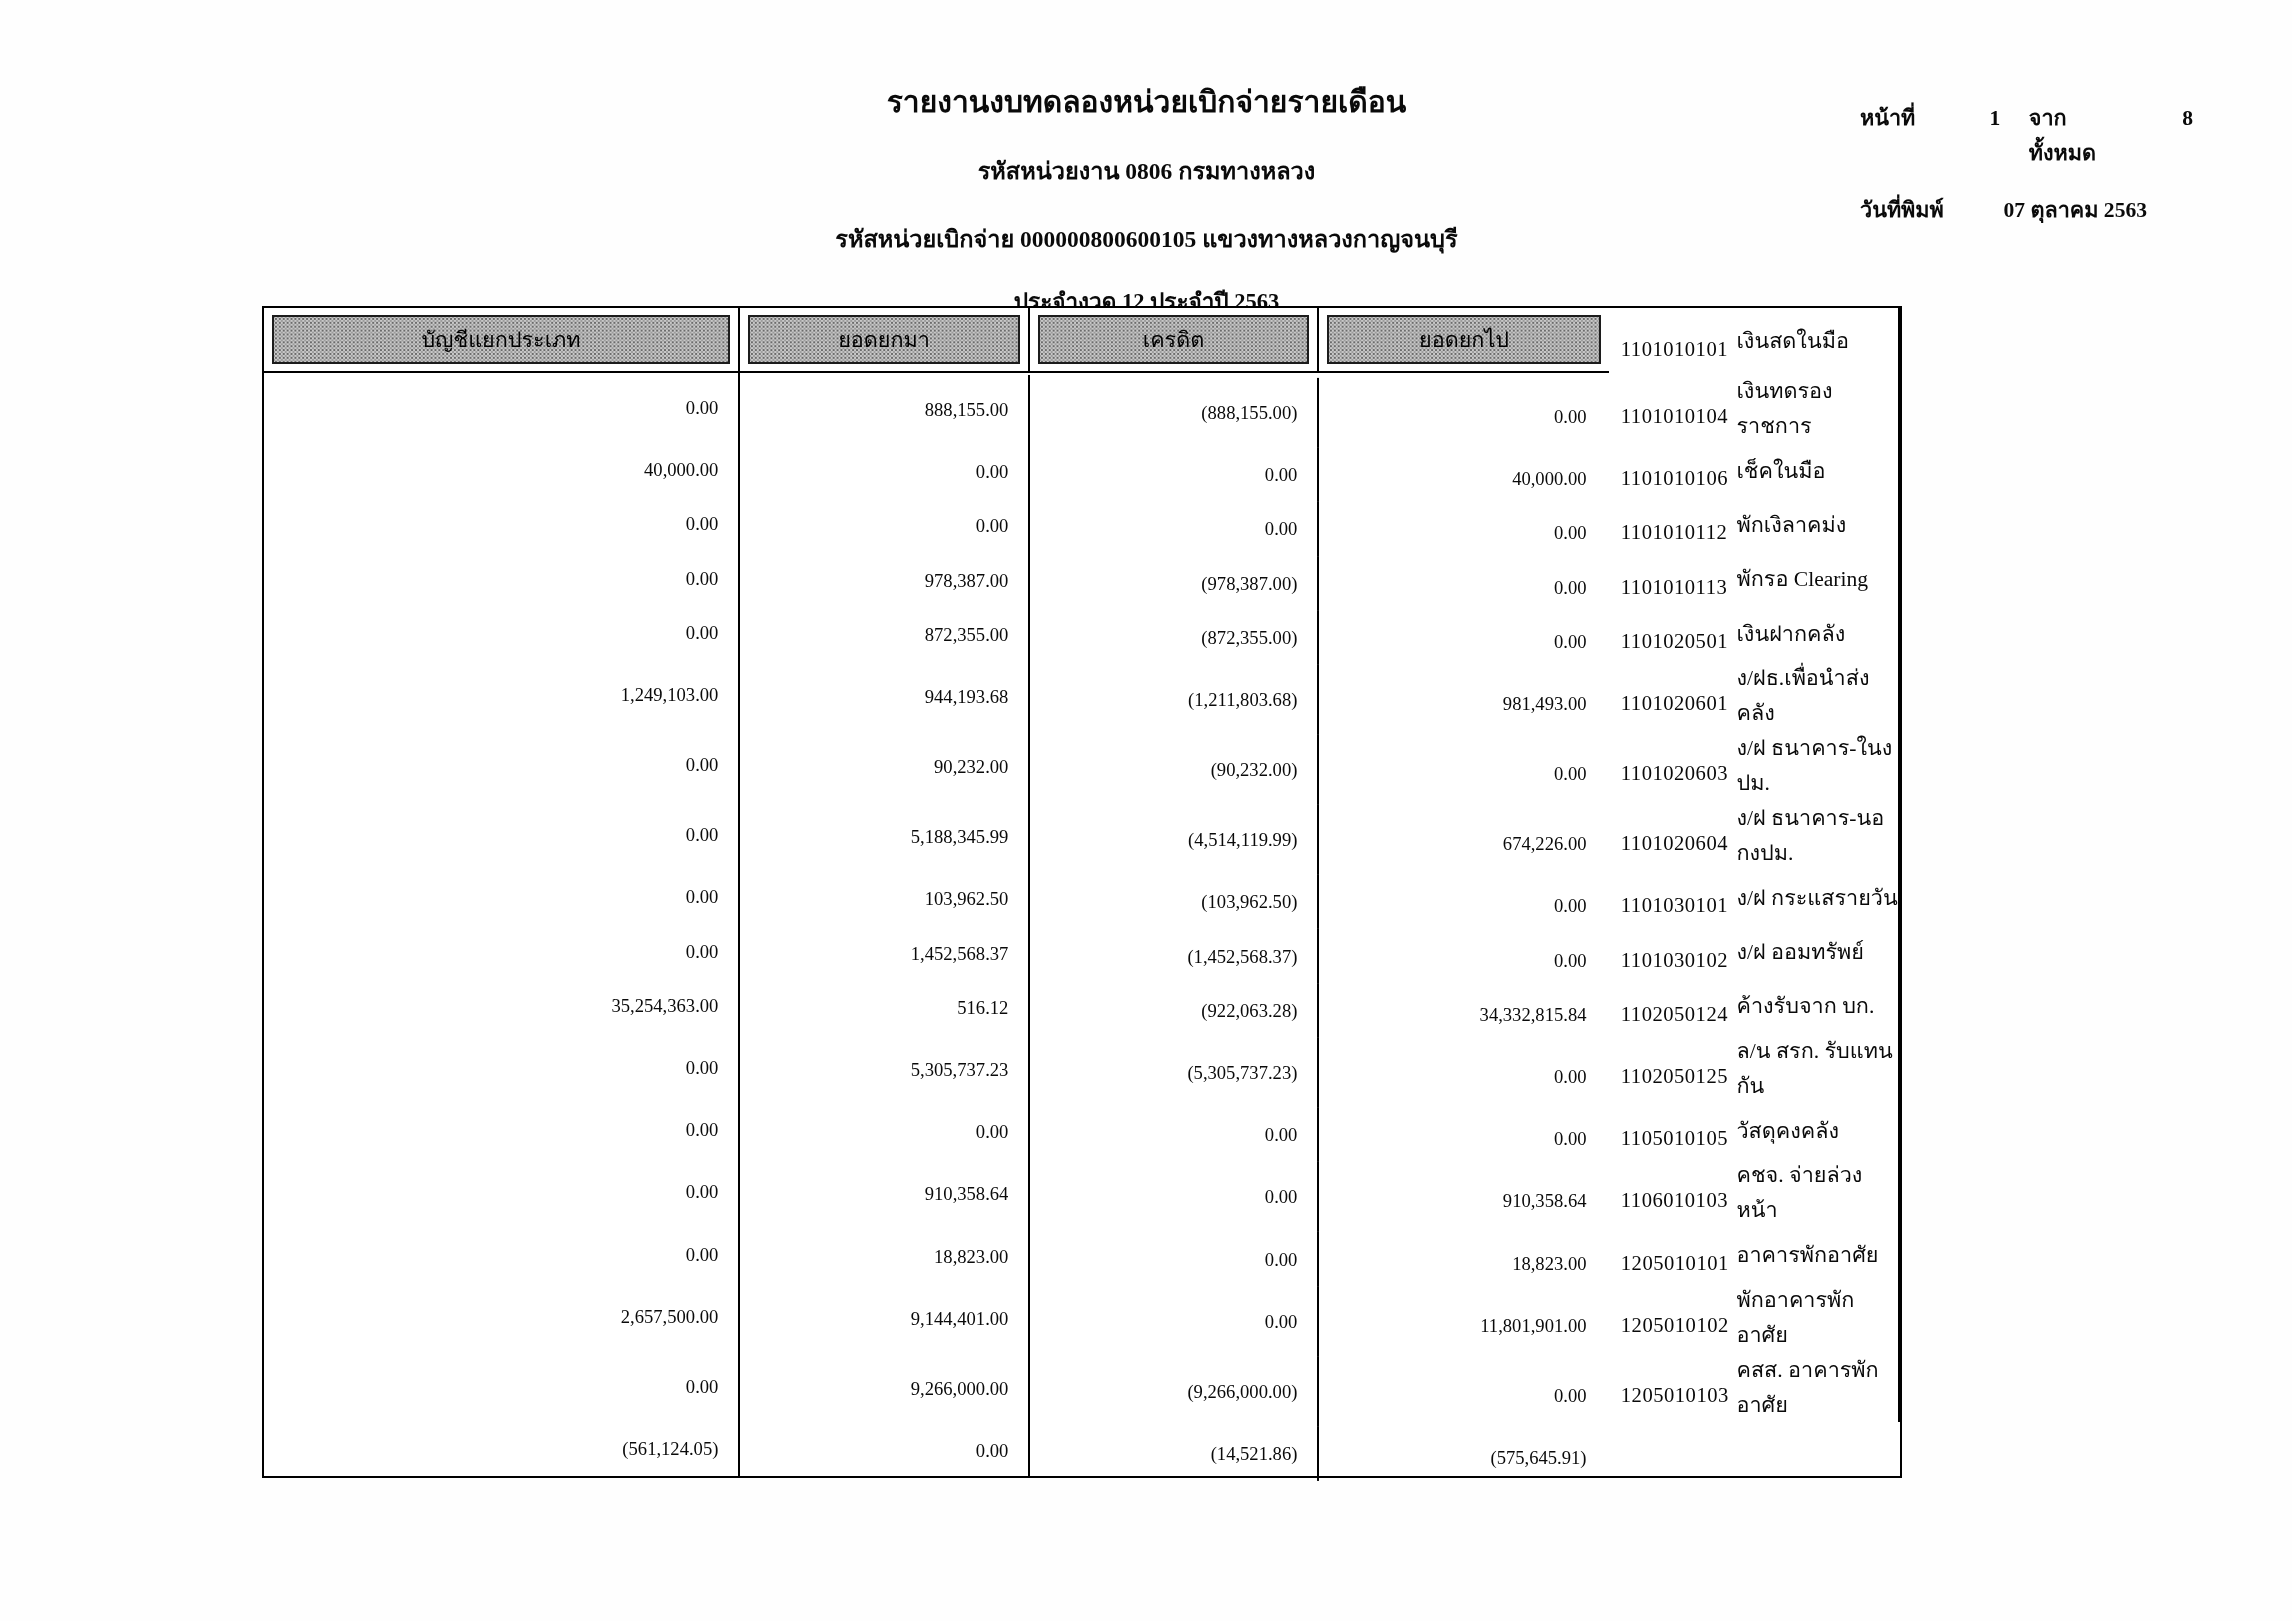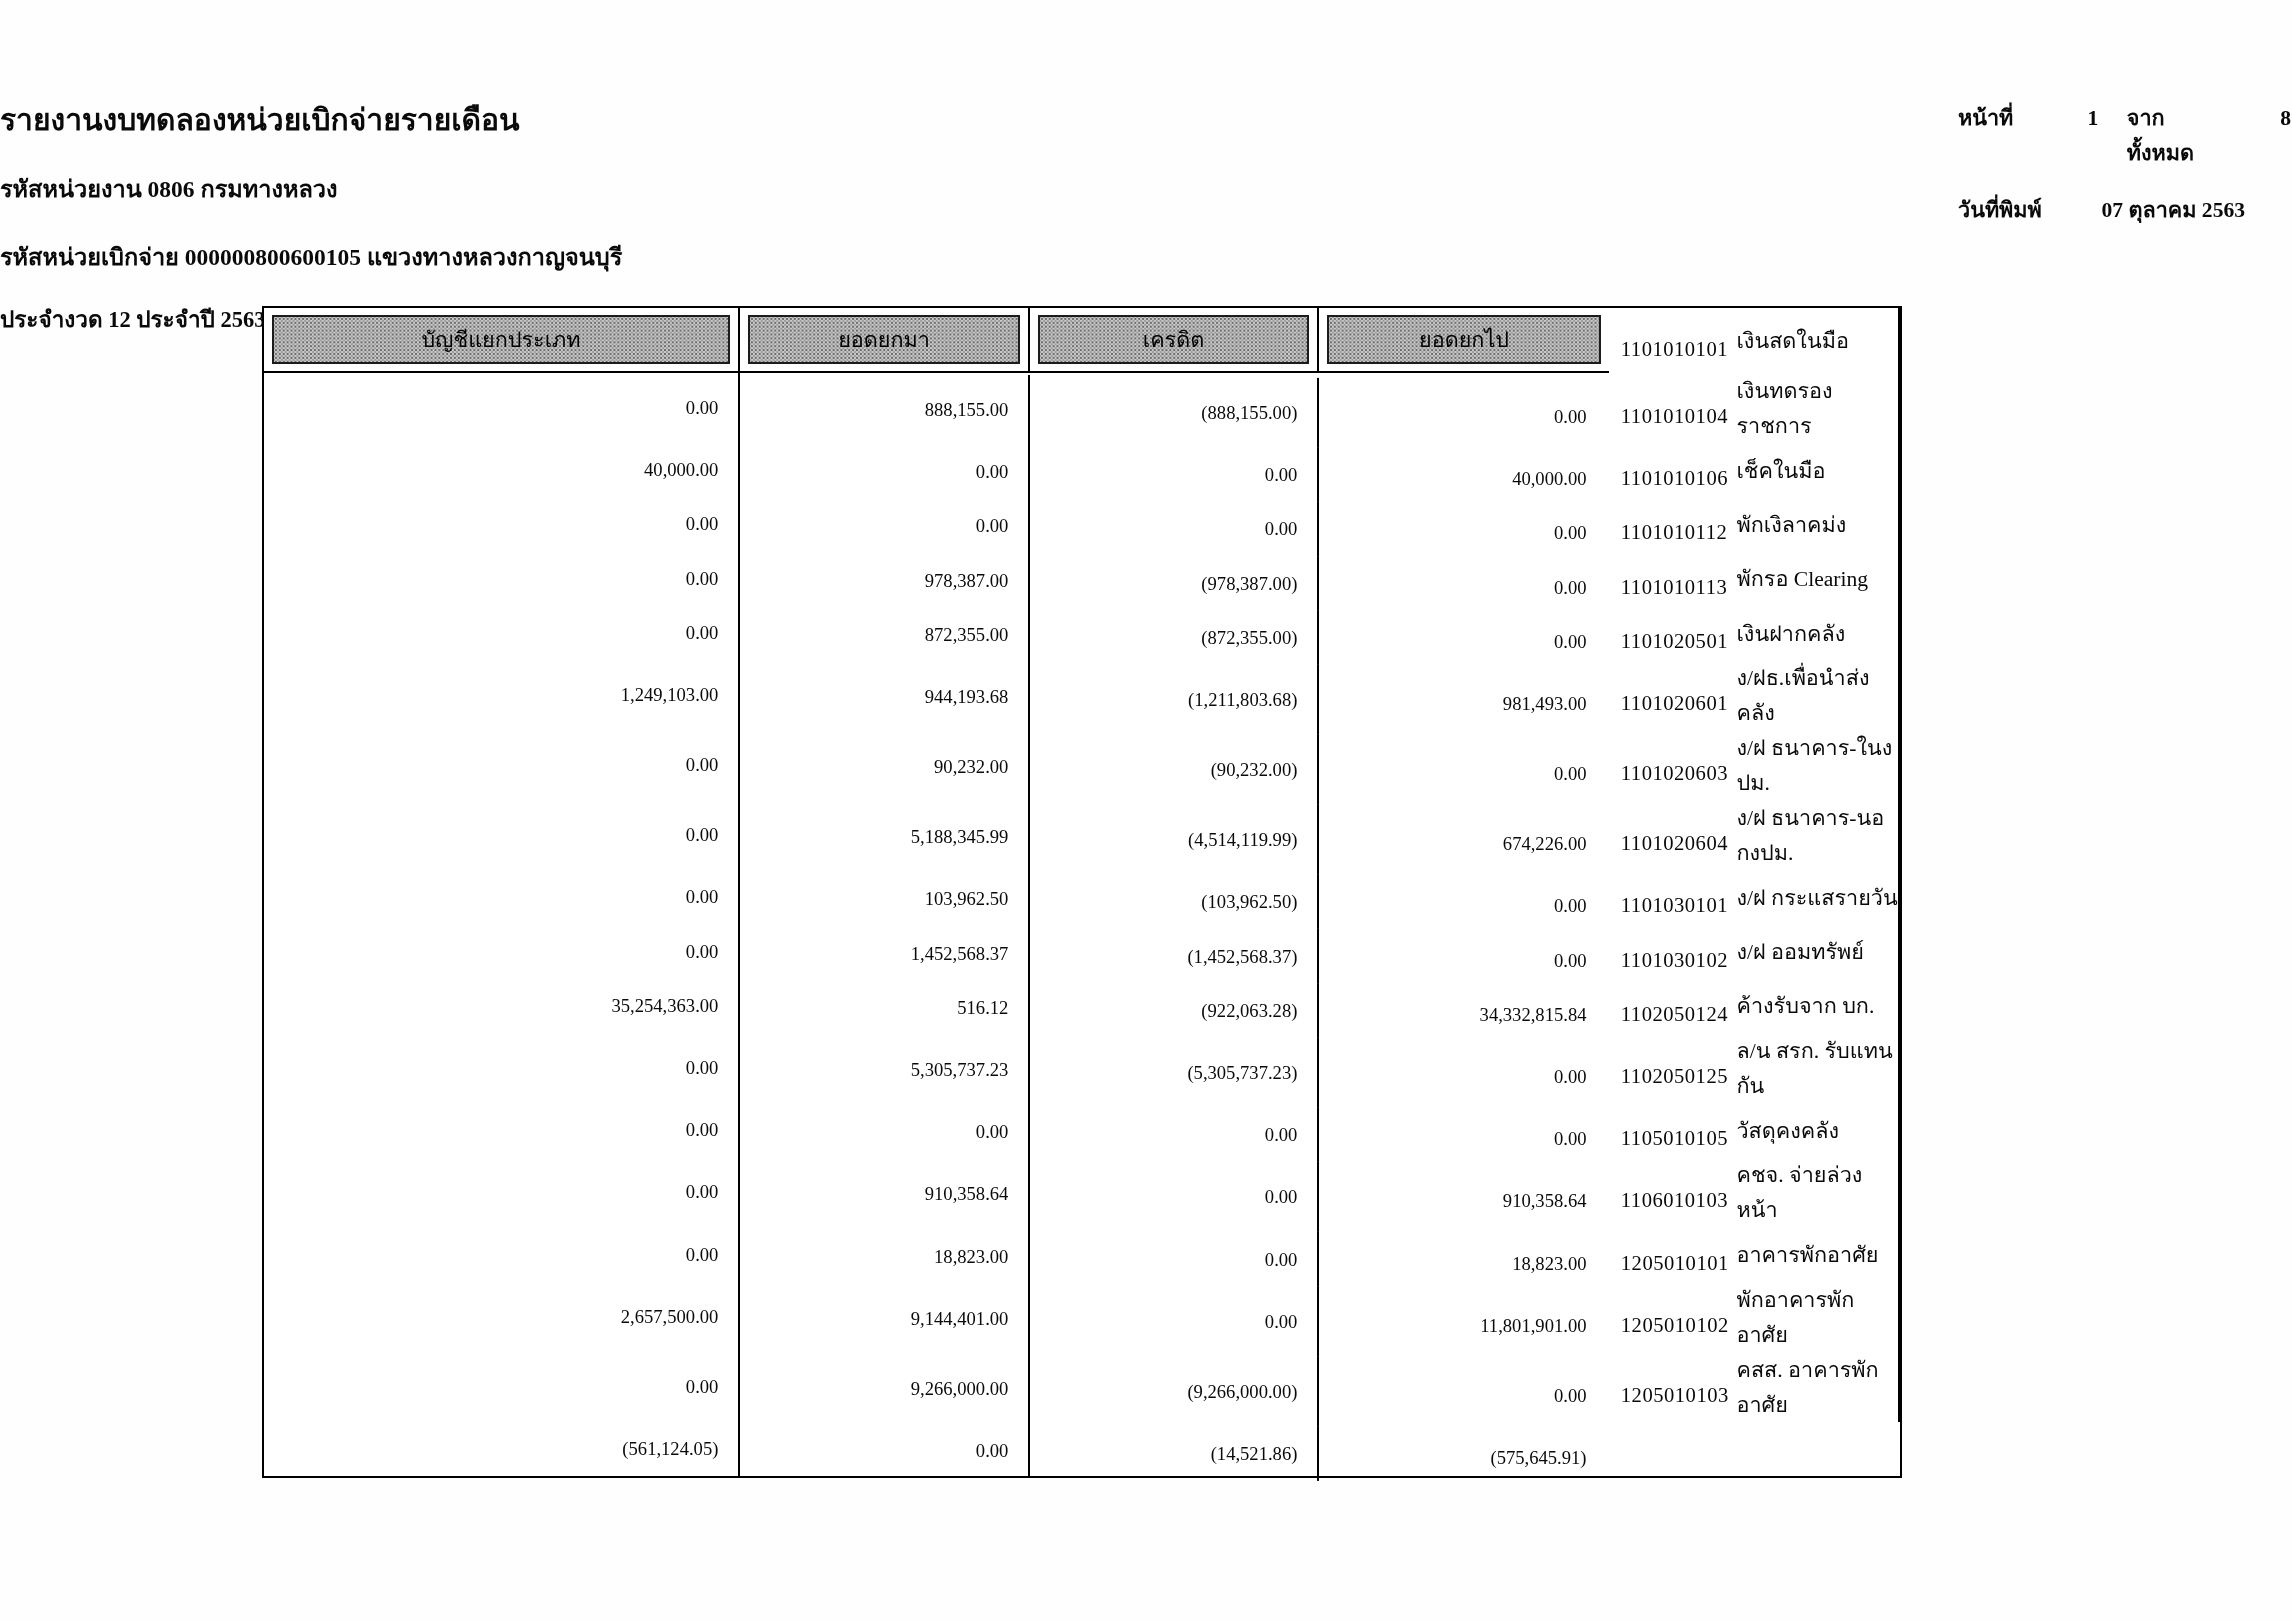--- a/index.html
+++ b/index.html
@@ -9,33 +9,34 @@
     width: 2293px;
     height: 1621px;
     background: #fefefe;
     color: #0a0a0a;
     font-family: "Liberation Serif", "DejaVu Serif", serif;
     overflow: hidden;
   }
   
   .titleblock {
     position: absolute;
-    left: 0; top: 96px;
+    left: 0; top: 78px;
     width: 100%;
+    text-align: center;
     font-weight: bold;
   }
   .title  { font-size: 30px; }
   .sub1   { font-size: 23.5px; margin-top: 26.5px; }
   .sub2   { font-size: 23.5px; margin-top: 31px; }
   .sub3   { font-size: 22.5px; margin-top: 26.5px; }
 
   
   .pageinfo {
     position: absolute;
-    left: 1958px; top: 100px;
+    left: 1860px; top: 100px;
     width: 333px;
     font-size: 21.6px;
     font-weight: bold;
   }
   .pageinfo .row { display: flex; align-items: baseline; margin-bottom: 21.6px; }
   .pi-label { width: 116px; }
   .pi-num   { width: 45px; text-align: center; }
   .pi-of    { margin-left: 11.8px; }
   .pi-total { margin-left: 51px; }
   .pi-date  { margin-left: 27.4px; }

